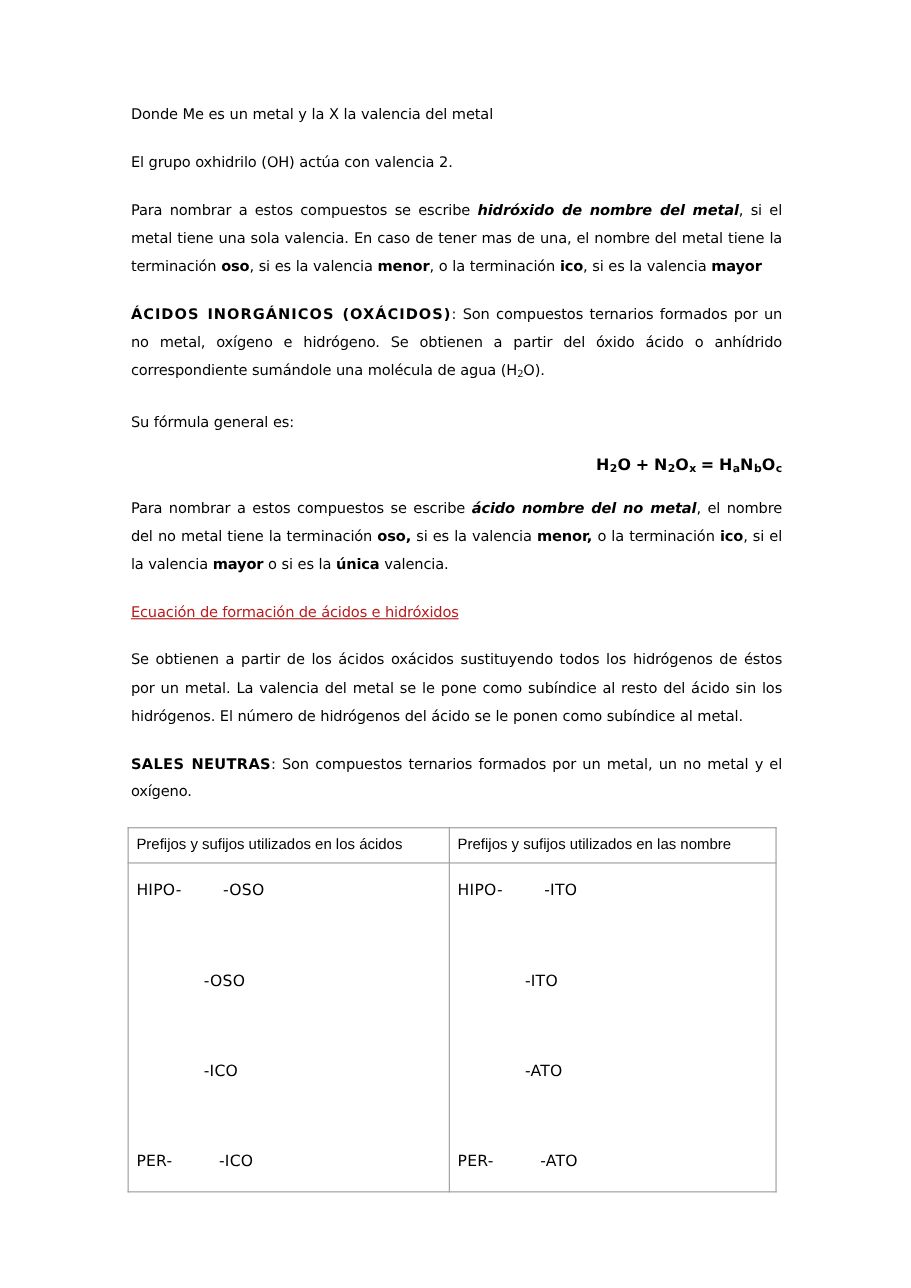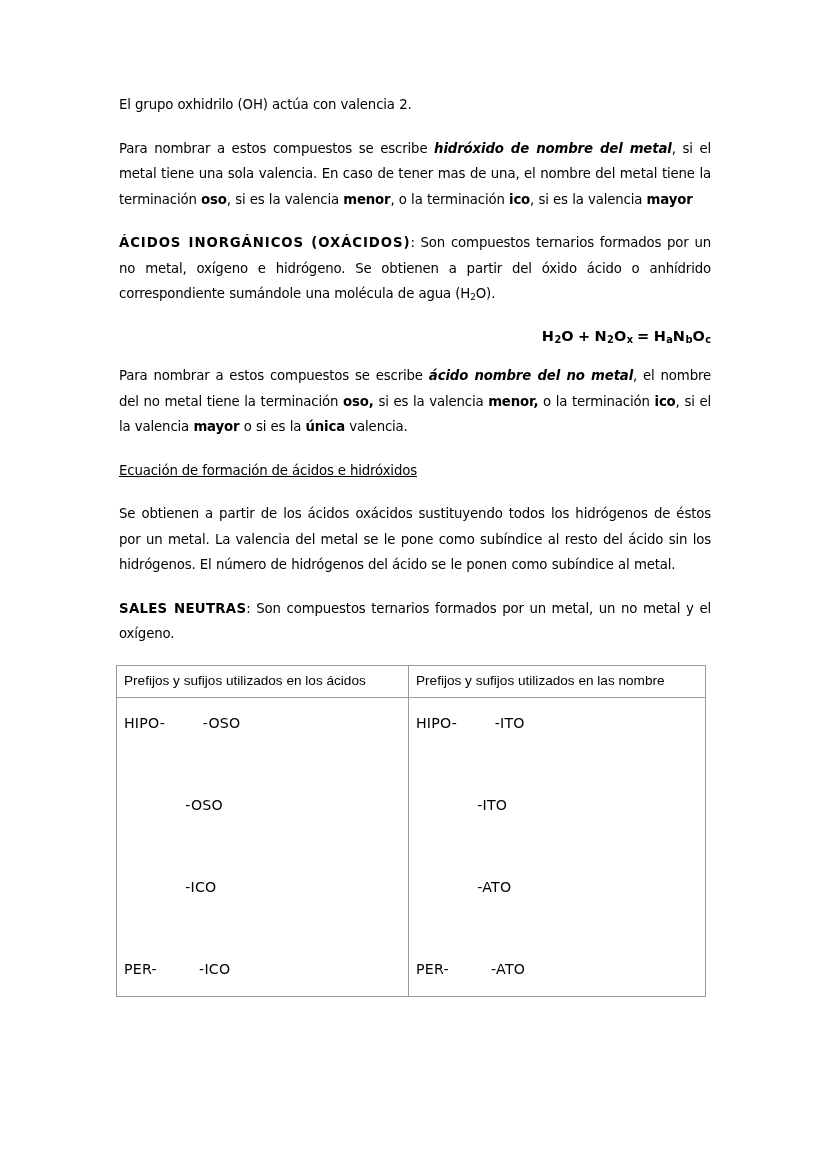--- a/index.html
+++ b/index.html
@@ -75,21 +75,21 @@
   }
 
   
   .link-para {
     margin: 0 0 18px 0;
   }
   a.doclink {
     font-family: "DejaVu Sans", sans-serif;
     font-size: 13.3px;
     line-height: 25.5px;
-    color: #000000;
+    color: #b91c1c;
     text-decoration: underline;
     letter-spacing: -0.15px;
   }
 
   
   .tbl-wrap { margin-top: 13px; }
   table.suffix-table {
     border-collapse: collapse;
     width: 563px;
     table-layout: fixed;
@@ -117,27 +117,29 @@
     white-space: pre;
     letter-spacing: 0.2px;
   }
 </style>
 </head>
 <body>
 
 <div class="page">
   <div class="content">
 
+    <p class="para left">Donde Me es un  metal y la X la valencia del metal</p>
 
     <p class="para left"> El grupo oxhidrilo (OH) actúa con valencia 2.</p>
 
     <p class="para"><span>Para </span><span class="ital">nombrar</span><span> a estos compuestos se escribe </span><span class="bi">hidróxido de nombre del metal</span><span>, si el metal tiene una sola valencia. En caso de tener mas de una, el nombre del metal tiene la terminación </span><span class="bold">oso</span><span>, si es la valencia </span><span class="bold">menor</span><span>, o la terminación </span><span class="bold">ico</span><span>, si es la valencia </span><span class="bold">mayor</span></p>
 
     <p class="para"><span class="caps-head">ÁCIDOS INORGÁNICOS (OXÁCIDOS)</span><span>: Son compuestos ternarios formados por un no metal, oxígeno e hidrógeno. Se obtienen a partir del óxido ácido o anhídrido correspondiente sumándole una molécula de agua (H</span><sub class="inl">2</sub><span>O).</span></p>
 
+    <p class="para left">Su fórmula general es:</p>
 
     <p class="formula"><span>H</span><sub>2</sub><span>O</span><span class="op">+</span><span>N</span><sub>2</sub><span>O</span><sub>x</sub><span class="op">=</span><span>H</span><sub>a</sub><span>N</span><sub>b</sub><span>O</span><sub>c</sub></p>
 
 
     <p class="para"><span>Para </span><span class="ital">nombrar</span><span> a estos compuestos se escribe </span><span class="bi">ácido nombre del no metal</span><span>, el nombre del no metal tiene la terminación </span><span class="bold">oso,</span><span> si es la valencia </span><span class="bold">menor,</span><span> o la terminación </span><span class="bold">ico</span><span>, si el la valencia </span><span class="bold">mayor</span><span> o si es la </span><span class="bold">única</span><span> valencia.</span></p>
 
     <p class="link-para"><a class="doclink" href="#">Ecuación de formación de ácidos e hidróxidos</a></p>
 
     <p class="para">Se obtienen a partir de los ácidos oxácidos sustituyendo todos los hidrógenos de éstos por un metal.         La valencia del metal se le pone como subíndice al resto del ácido sin los hidrógenos. El número de hidrógenos del ácido se le ponen como subíndice al metal.</p>
 

